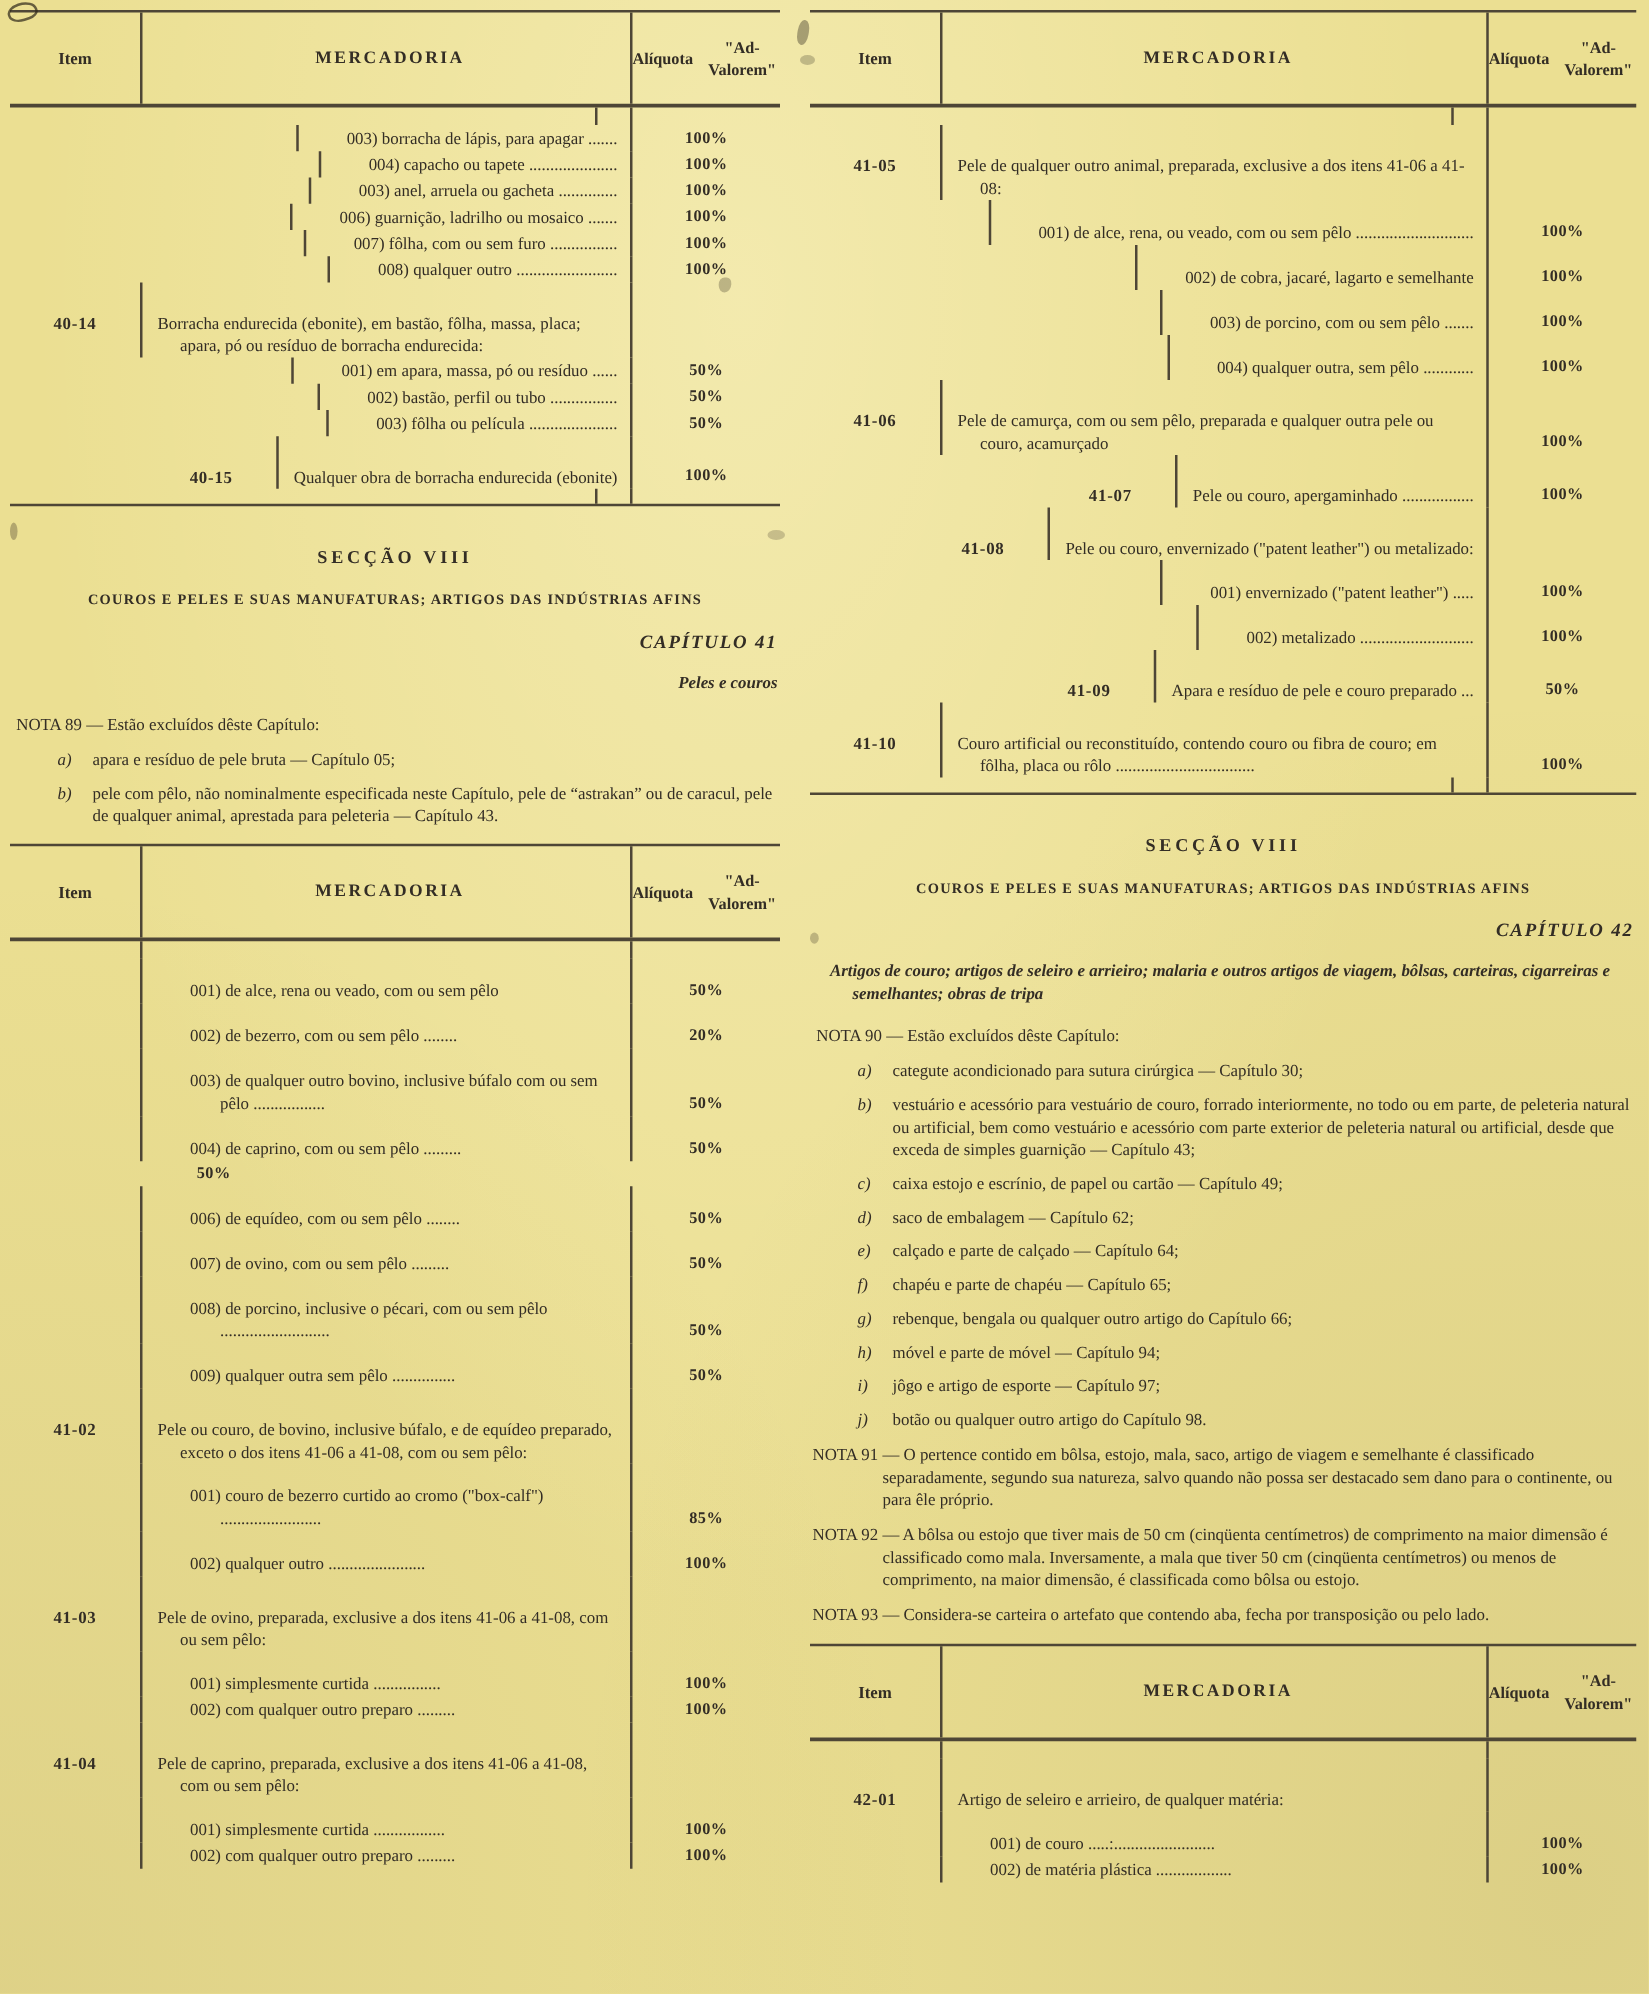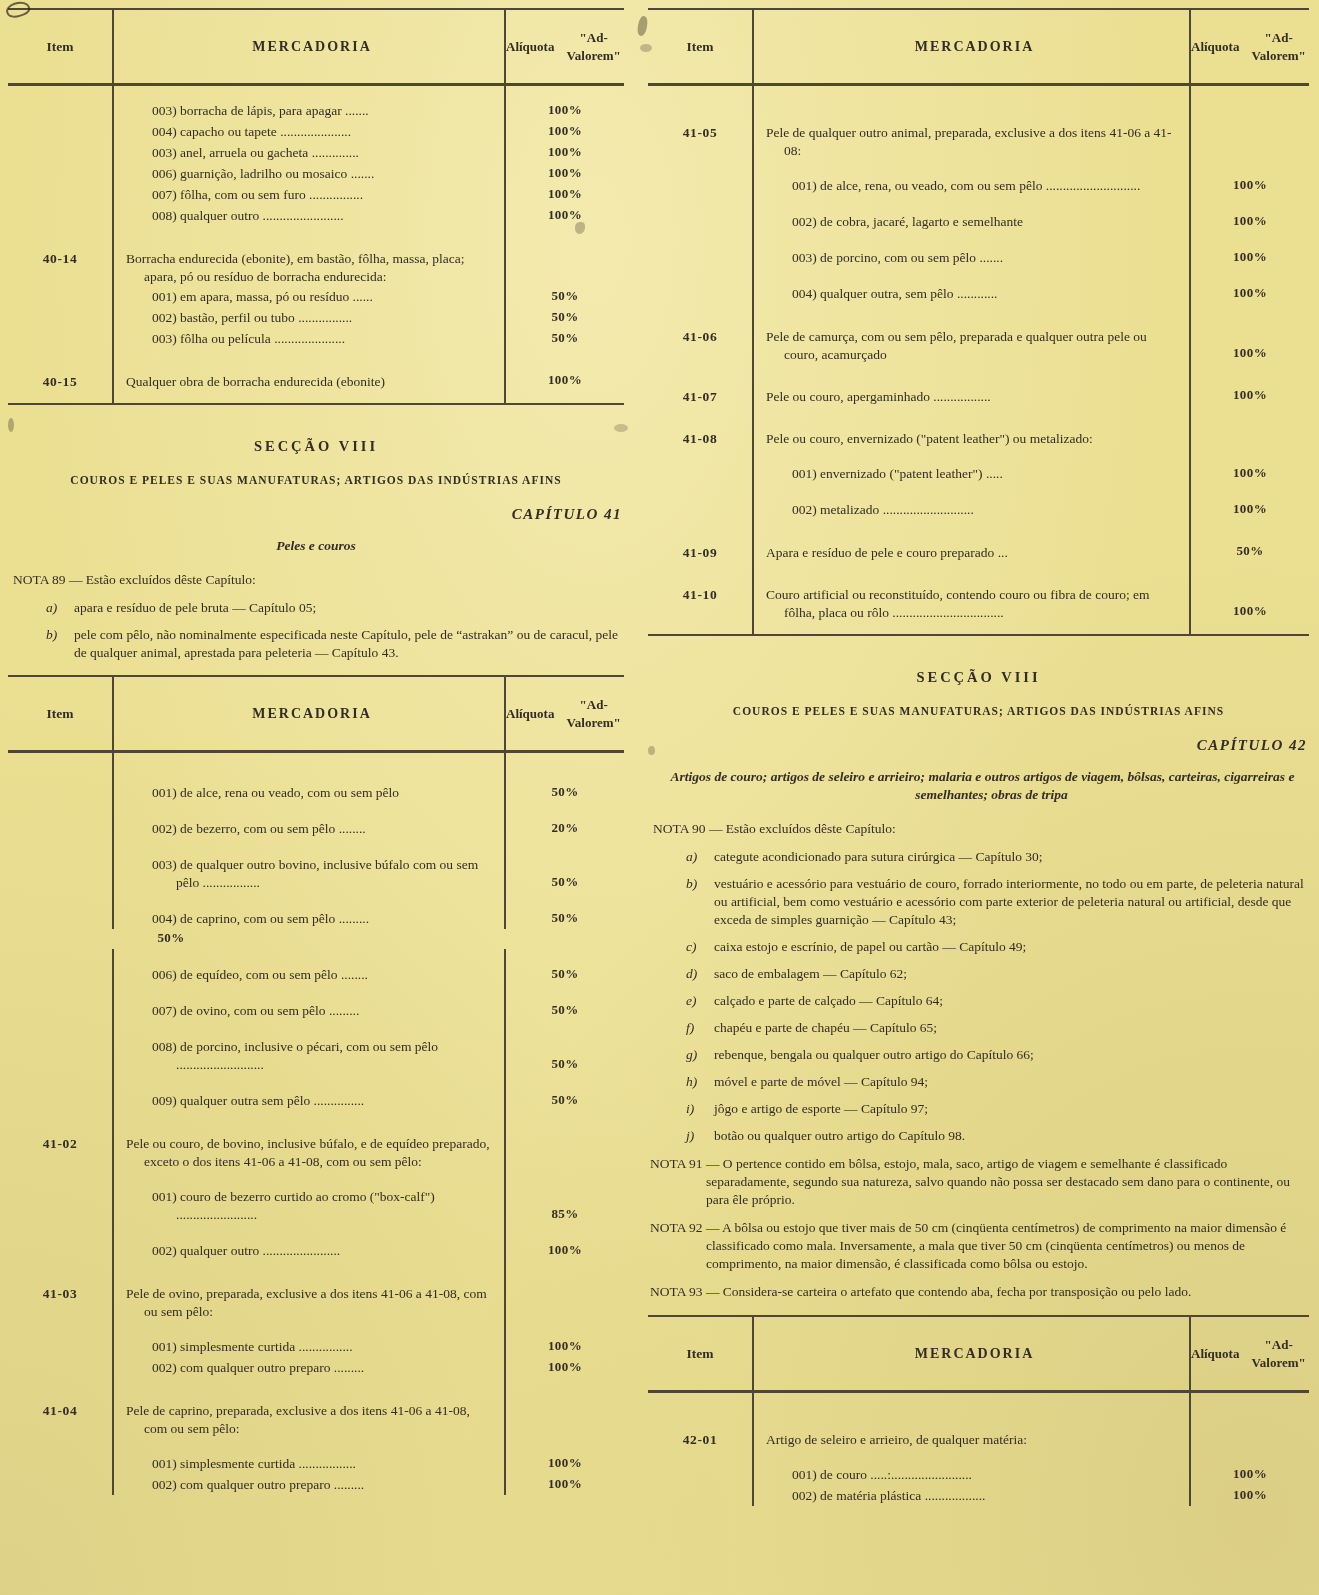--- a/index.html
+++ b/index.html
@@ -32,41 +32,41 @@
   }
   .c1 { flex: 0 0 104px; text-align: center; }
   .c2 { flex: 1 1 auto; border-left: 2px solid var(--line); border-right: 2px solid var(--line); padding: 0 10px 0 16px; }
   .c3 { flex: 0 0 118px; text-align: center; }
   .t-head .c1, .t-head .c2, .t-head .c3 {
     display: flex; flex-direction: row; align-items: center; justify-content: center;
   }
   .t-head .c2 { letter-spacing: 2px; font-size: 14px; }
   .t-head .c3 { font-size: 13px; gap: 9px; }
   .t-body { display: flex; flex-direction: column; }
-  .t-body.closed { border-bottom: 2.5px solid var(--line); }
+  .t-body.closed { border-bottom: 2.5px solid var(--line); align-items: flex-end; }
 
   .slot { display: flex; }
   .slot .c3 {
     display: flex; align-items: flex-end; justify-content: center;
     font-weight: bold; font-size: 13px; letter-spacing: 0.4px; padding-bottom: 2px;
   }
   .slot.lead > .c2 { height: 14px; }
   .slot.tail > .c2 { height: 12px; }
   .slot.entry > .c1 { padding-top: 24px; font-weight: bold; letter-spacing: 0.6px; }
   .slot.entry > .c2 { padding-top: 24px; padding-left: 30px; text-indent: -18px; }
   .slot.sub  > .c2 { padding-top: 2px; padding-bottom: 1px; padding-left: 62px; text-indent: -24px; }
   .slot.sub.gap > .c2 { padding-top: 17px; }
 
   
   .section-block { padding: 10px 2px 4px 2px; }
   .secao { text-align: center; font-size: 14.5px; font-weight: bold; letter-spacing: 3px; margin: 22px 0 16px; }
   .subject { text-align: center; font-size: 11.5px; font-weight: bold; letter-spacing: 1px; margin: 0 0 10px; }
   .capitulo { text-align: right; font-size: 15px; font-weight: bold; font-style: italic; letter-spacing: 1.5px; margin: 16px 0 14px; }
-  .chapter-title { text-align: center; font-style: italic; font-weight: bold; margin: 10px 0 16px; }
-  .chapter-title.long { text-align: center; font-weight: bold; padding-left: 26px; text-indent: -18px; margin: 10px 6px 14px 6px; }
+  .chapter-title { text-align: right; font-style: italic; font-weight: bold; margin: 10px 0 16px; }
+  .chapter-title.long { text-align: left; font-weight: bold; padding-left: 26px; text-indent: -18px; margin: 10px 6px 14px 6px; }
   .nota-head { margin: 16px 0 10px 3px; }
   .lettered { margin: 0; padding: 0; }
   .lettered .li { display: flex; margin: 9px 0; }
   .lettered .letter { flex: 0 0 28px; margin-left: 36px; font-style: italic; }
   .lettered .litext { flex: 1; padding-right: 2px; }
   .notas .nota { margin: 10px 0; padding-left: 56px; text-indent: -56px; }
 
   
   .artifact { position: absolute; pointer-events: none; }
   .a1 { left: 6px; top: 2px; width: 24px; height: 15px; border: 2.5px solid rgba(45,38,26,.7); border-radius: 55% 70% 45% 60%; transform: rotate(-18deg); }

